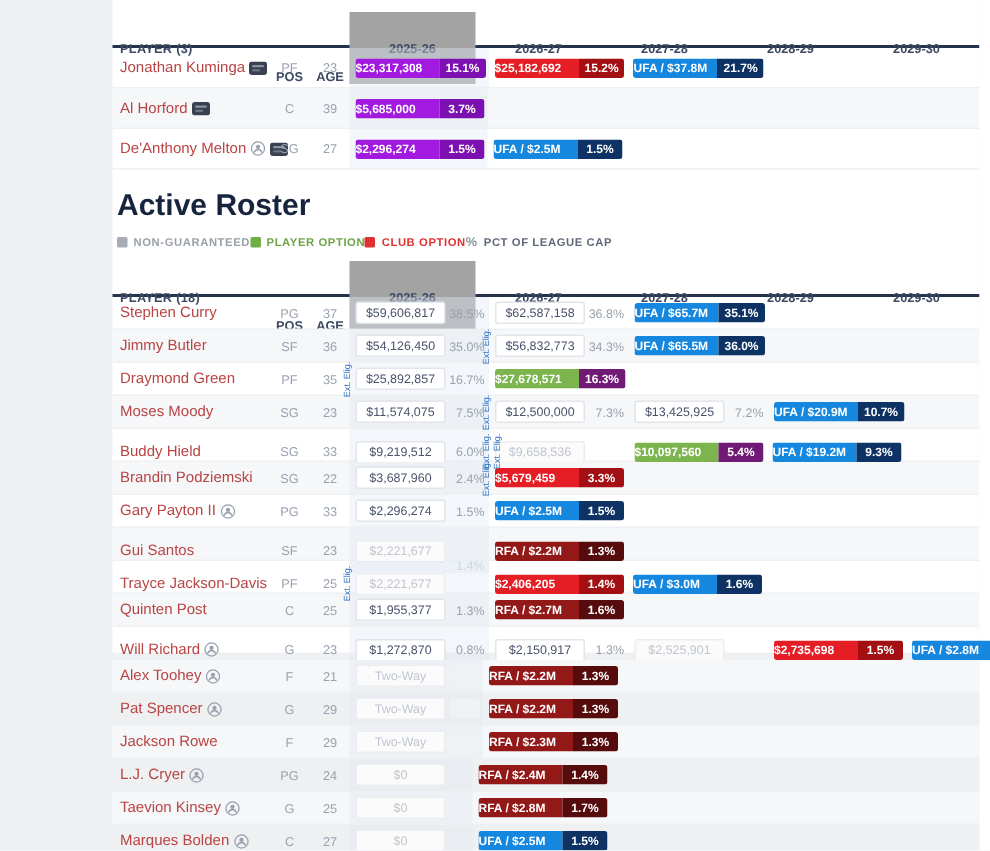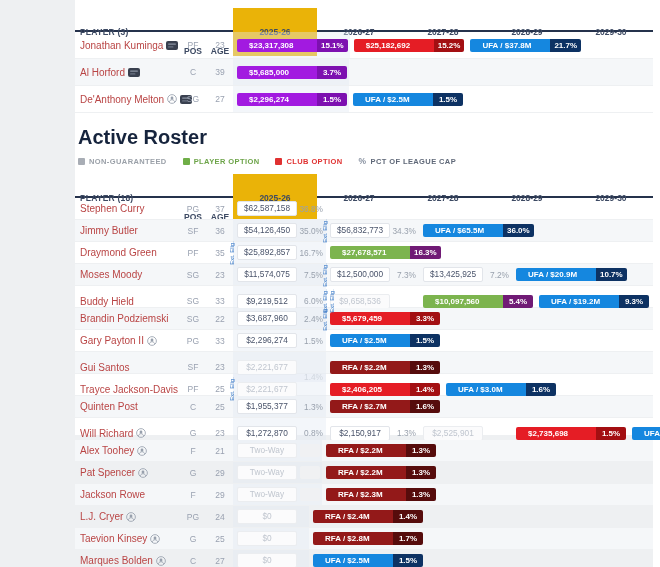--- a/index.html
+++ b/index.html
@@ -11,56 +11,56 @@
   }
   .content{position:absolute;left:75px;top:0;width:578px;height:435px;background:#fff;padding-top:8px;box-sizing:border-box;}
   .scroll-strip{position:absolute;right:0;top:0;width:7px;height:567px;background:#fff;}
 
   
   .grid-row{display:grid;grid-template-columns:104px 28px 26px repeat(5,1fr);align-items:center;position:relative;}
   .hrow{height:22px;border-bottom:2px solid #25324c;font-weight:bold;font-size:8.5px;color:#3d4a63;}
   .hply{padding-left:5px;text-align:left;letter-spacing:.2px;}
   .hc{text-align:center;margin-top:38px;}
   .hyear{display:flex;align-items:center;justify-content:center;height:100%;}
-  .hyear.hl{background:#eab308;}
+  .hyear.hl{background:#a3a3a3;}
 
   .prow{height:21px;border-bottom:1px solid #eef0f2;}
   .trow{height:26px;}
   .prow.alt{background:#f5f7f9;}
 
   .name-cell{display:flex;align-items:center;gap:3px;padding-left:5px;overflow:visible;white-space:nowrap;}
   .pname{color:#b94444;font-weight:normal;font-size:10px;text-decoration:none;}
   .posage{color:#9aa2b1;font-size:8.5px;text-align:center;}
 
   .year-cell{position:relative;display:flex;align-items:center;height:100%;padding:0 2px;box-sizing:border-box;}
   .year-cell.hl{background:rgba(226,232,243,.40);}
 
   .vbox{flex:0 1 auto;width:58px;background:#fff;border:1px solid #e2e5ea;border-radius:2px;
         font-size:8.3px;height:13px;line-height:12px;text-align:center;color:#49536a;margin-left:2px;overflow:hidden;}
   .vbox.muted{color:#c0c6cf;background:#fbfbfc;border-color:#ebedf0;}
   .pct{width:26px;font-size:8.3px;color:#99a1ad;text-align:right;padding-right:1px;}
   .pct.muted{color:#c6cbd3;margin-top:20px;}
   .blank{width:20px;height:13px;background:#f0f1f3;border-radius:2px;margin-left:3px;}
 
   .pill{display:flex;height:13px;border-radius:2px;overflow:hidden;color:#fff;font-weight:bold;font-size:8px;margin-left:2px;flex:none;z-index:2;}
-  .pill .pv{padding:0 12px;line-height:13px;min-width:56px;white-space:nowrap;}
+  .pill .pv{padding:0 0;line-height:13px;min-width:56px;white-space:nowrap;}
   .pill .pp{padding:0 4px;line-height:13px;min-width:22px;text-align:center;white-space:nowrap;}
   .purple .pv{background:#a21ae0}.purple .pp{background:#7d10b0}
   .red    .pv{background:#e51d25}.red    .pp{background:#a30f12}
   .maroon .pv{background:#931919}.maroon .pp{background:#560c0c}
   .blue   .pv{background:#1587df}.blue   .pp{background:#0d3263}
   .green  .pv{background:#7cb44e}.green  .pp{background:#701a75}
 
   .etag{position:absolute;left:-4px;top:50%;transform:translateY(-50%) rotate(180deg);
         writing-mode:vertical-rl;font-size:6px;line-height:6px;color:#2e72c4;white-space:nowrap;z-index:3;}
   .etag.t2{left:3px;}
 
   
   .section-title{font-size:20px;font-weight:bold;color:#16243d;margin:13px 0 7px 3px;}
-  .legend{display:flex;align-items:center;gap:16px;margin:0 0 8px 3px;}
+  .legend{display:flex;align-items:center;margin:0 0 8px 3px;}
   .litem{display:flex;align-items:center;gap:4px;font-size:7.5px;font-weight:bold;letter-spacing:.4px;text-transform:uppercase;}
   .lsq{width:7px;height:7px;border-radius:1px;}
   .l-ng .lsq{background:#a8adb5}.l-ng{color:#9aa0a8}
   .l-po .lsq{background:#6fae47}.l-po{color:#6da449}
   .l-co .lsq{background:#e03131}.l-co{color:#e03131}
   .l-pct{color:#5f6878}
   .lpcticon{font-size:8.5px;font-weight:bold;color:#8a93a2;}
 
   .nicon svg{display:block}
   .bicon svg{display:block}
@@ -208,23 +208,33 @@
     <div class="hyear">2028-29</div>
     <div class="hyear">2029-30</div>
   </div>
   <div id="roster-rows">
       <div class="grid-row prow ">
         <div class="name-cell">
           <a class="pname" href="#">Stephen Curry</a>
         </div>
         <div class="posage">PG</div>
         <div class="posage">37</div>
+        <div class="year-cell hl">
+          <div class="vbox">$59,606,817</div>
+          <div class="pct">38.5%</div>
+        </div>
         <div class="year-cell">
           <div class="vbox">$62,587,158</div>
           <div class="pct">36.8%</div>
+        </div>
+        <div class="year-cell">
+          <div class="pill blue">
+            <div class="pv">UFA / $65.7M</div>
+            <div class="pp">35.1%</div>
+          </div>
         </div>
         <div class="year-cell"></div>
         <div class="year-cell"></div>
       </div>
       <div class="grid-row prow  alt">
         <div class="name-cell">
           <a class="pname" href="#">Jimmy Butler</a>
         </div>
         <div class="posage">SF</div>
         <div class="posage">36</div>

